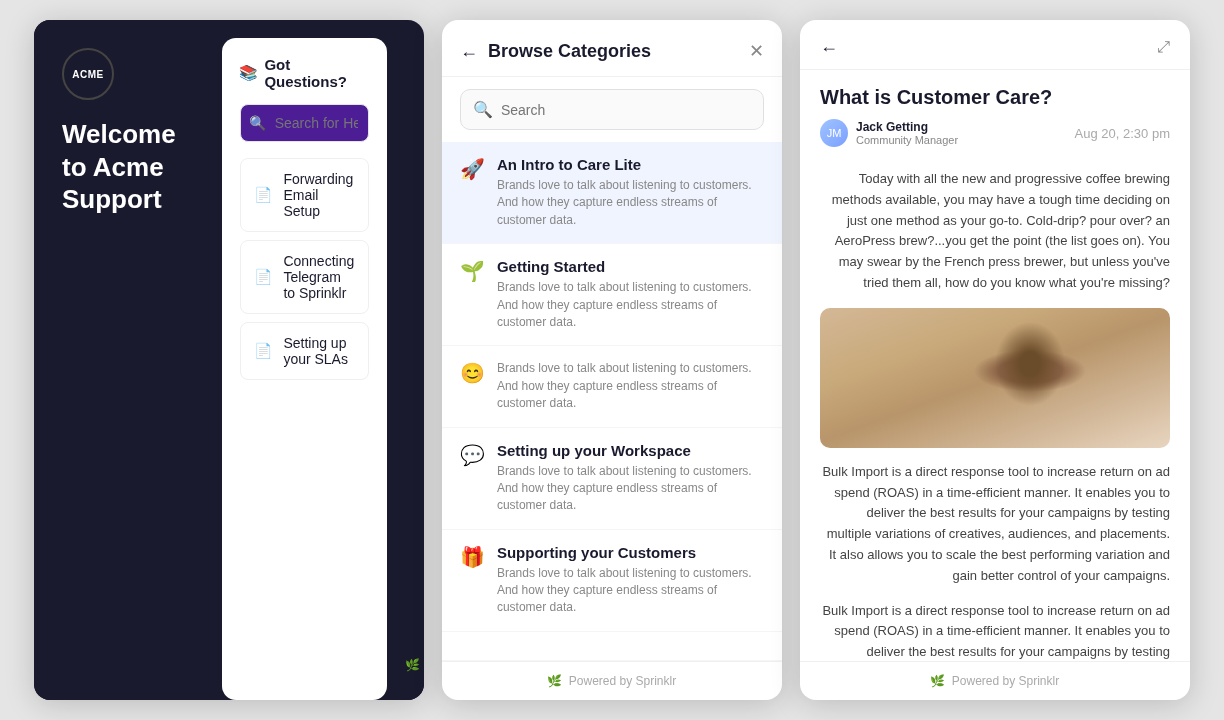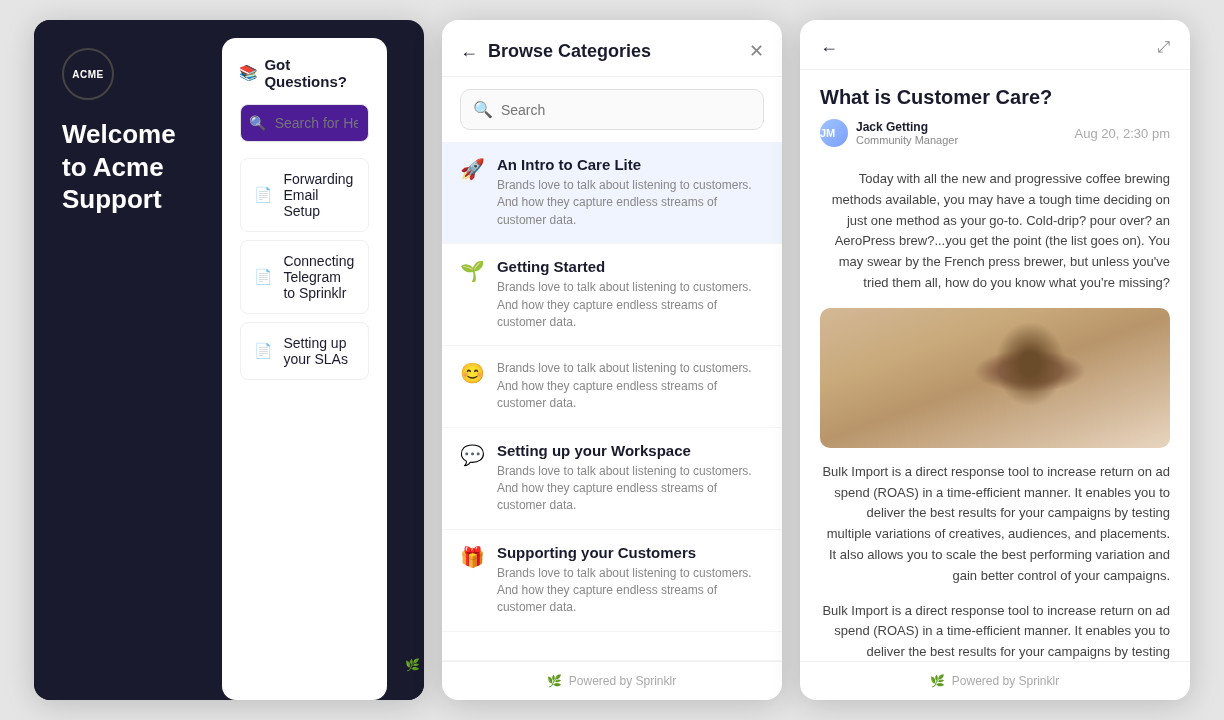--- a/index.html
+++ b/index.html
@@ -298,22 +298,23 @@
       align-items: center;
       gap: 8px;
     }
     .avatar {
       width: 28px;
       height: 28px;
       border-radius: 50%;
       background: linear-gradient(135deg, #a0c4ff, #7b9fff);
       display: flex;
       align-items: center;
+      justify-content: center;
       font-size: 11px;
-      font-weight: 700;
+      font-weight: 400;
       color: #fff;
     }
     .author-details .name {
       font-size: 12px;
       font-weight: 600;
       color: #1a1a2e;
     }
     .author-details .role {
       font-size: 11px;
       color: #888;

